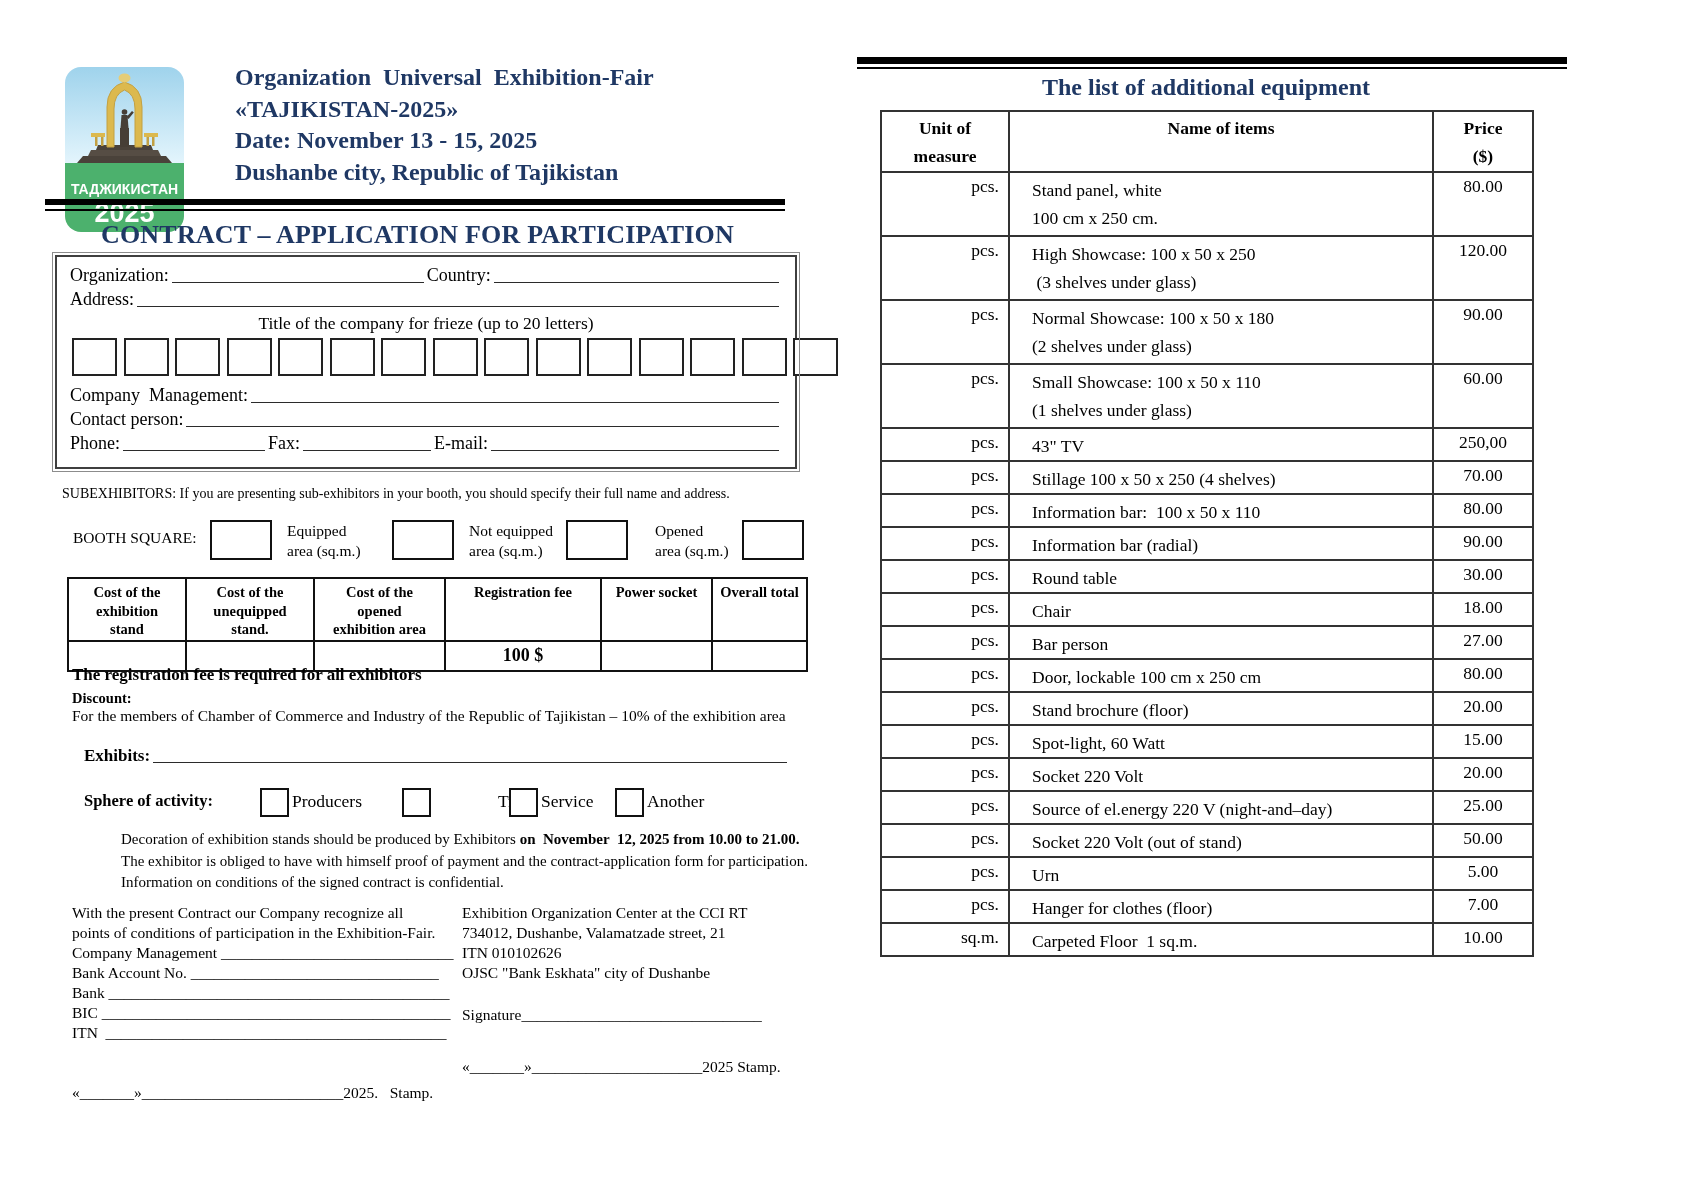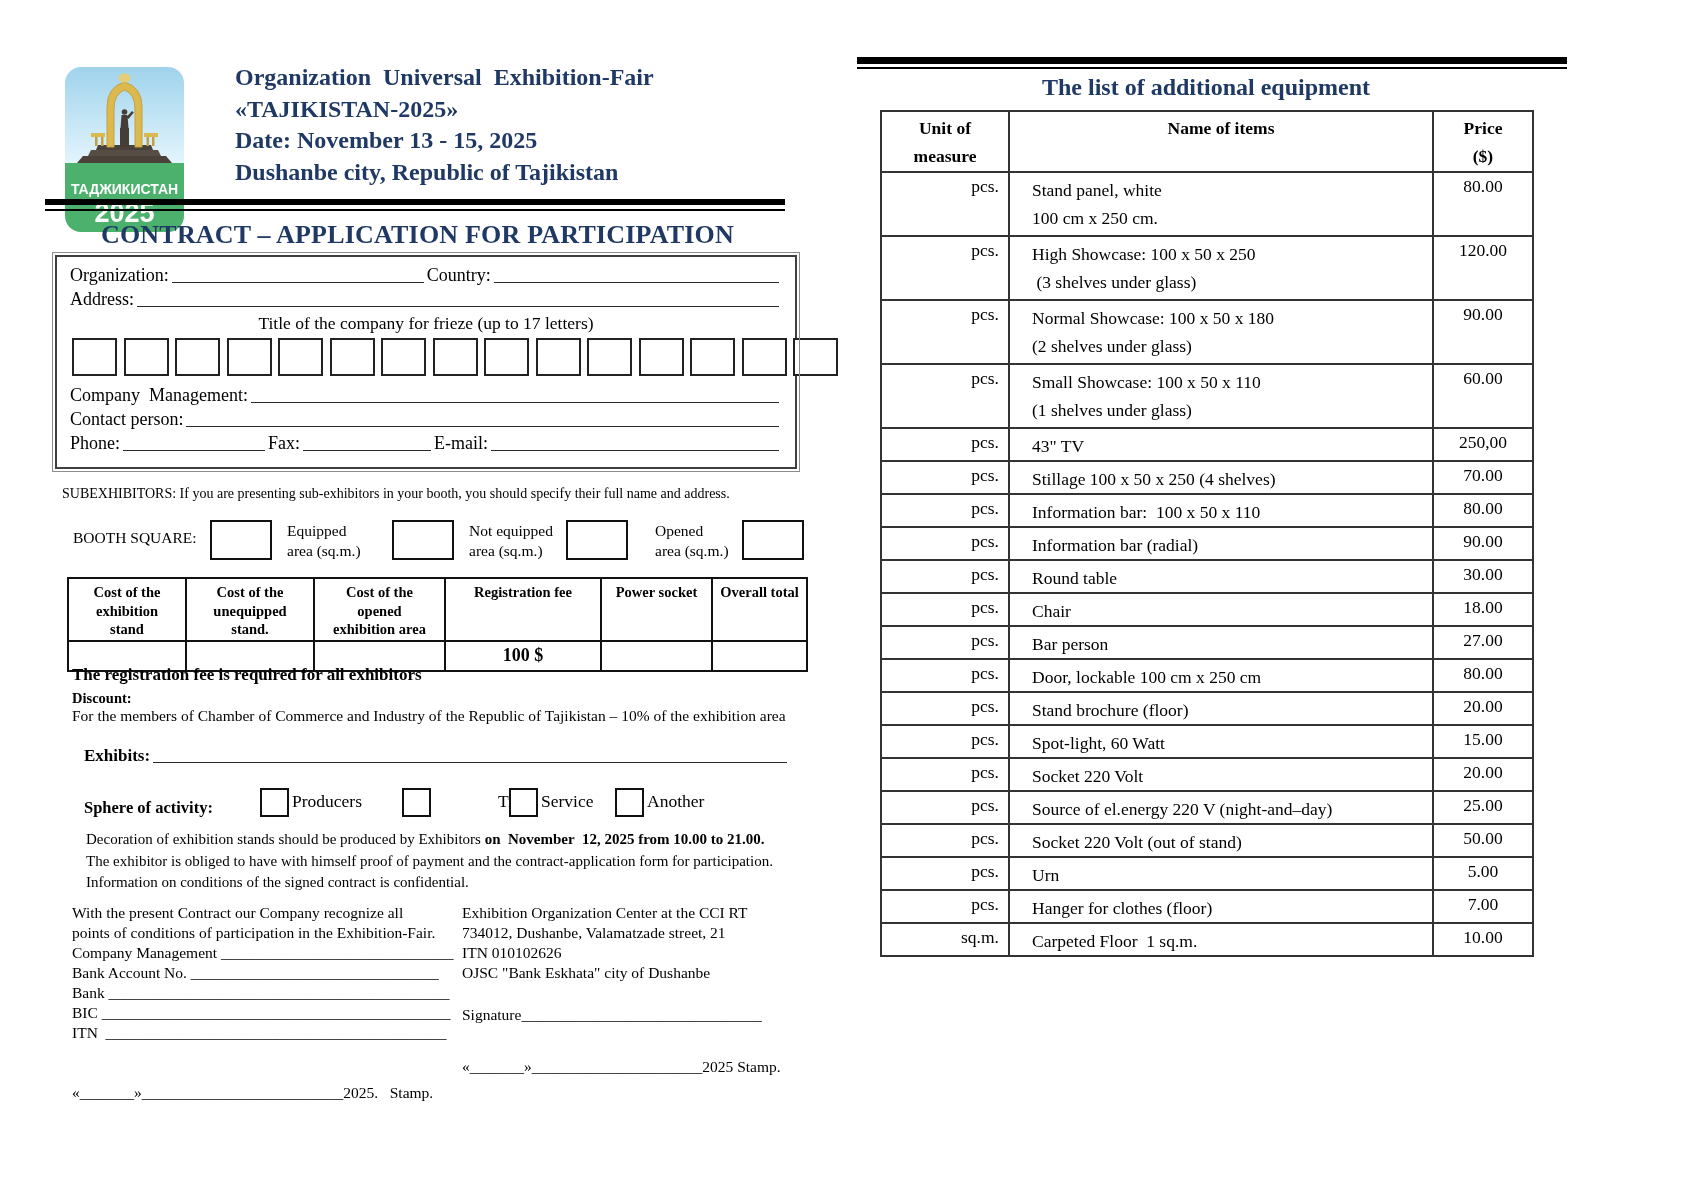--- a/index.html
+++ b/index.html
@@ -46,26 +46,26 @@
 
   #note-reg{left:72px;top:665px;font-weight:bold;font-size:17px;}
   #note-discount{left:72px;top:690px;font-weight:bold;font-size:14.5px;}
   #note-members{left:72px;top:707px;font-size:15.5px;white-space:pre;}
 
   #exhibits-row{left:84px;top:746px;width:706px;display:flex;align-items:flex-end;}
   #exhibits-row .lbl{font-weight:bold;font-size:17px;}
 
   
   #sphere-row{left:84px;top:786px;width:700px;height:32px;}
-  #sphere-row .slabel{position:absolute;left:0;top:12px;font-weight:bold;font-size:16.5px;}
+  #sphere-row .slabel{position:absolute;left:0;top:5px;font-weight:bold;font-size:16.5px;}
   .cbox{position:absolute;top:2px;width:25px;height:25px;border:2.5px solid #111;background:#fff;}
   .copt{position:absolute;top:5px;font-size:17.5px;}
 
   #decoration{left:86px;top:829px;font-size:15px;line-height:21.5px;}
-  #decoration div{white-space:pre;}
+  #decoration div{white-space:pre;margin-left:35px;}
   #decoration .b{font-weight:bold;}
 
   
   .signcol{font-size:15.5px;line-height:20px;}
   #sign-left{left:72px;top:903px;width:390px;}
   #sign-right{left:462px;top:903px;width:345px;}
   .sign-line{white-space:pre;}
   #stamp-left{left:72px;top:1084px;font-size:15.5px;white-space:pre;}
   #signature-line{left:462px;top:1006px;font-size:15.5px;white-space:pre;}
   #stamp-right{left:462px;top:1058px;font-size:15.5px;white-space:pre;}
@@ -140,21 +140,21 @@
     <div class="frow">
       <span class="lbl">Organization:</span>
       <span class="fill-fixed" style="width:252px;"></span>
       <span class="lbl">Country:</span>
       <span class="fill"></span>
     </div>
     <div class="frow">
       <span class="lbl">Address:</span>
       <span class="fill"></span>
     </div>
-    <div id="frieze-title">Title of the company for frieze (up to 17 letters)</div>
+    <div id="frieze-title">Title of the company for frieze (up to 20 letters)</div>
     <div id="frieze-boxes">
         <div class="fbox"></div>
         <div class="fbox"></div>
         <div class="fbox"></div>
         <div class="fbox"></div>
         <div class="fbox"></div>
         <div class="fbox"></div>
         <div class="fbox"></div>
         <div class="fbox"></div>
         <div class="fbox"></div>

